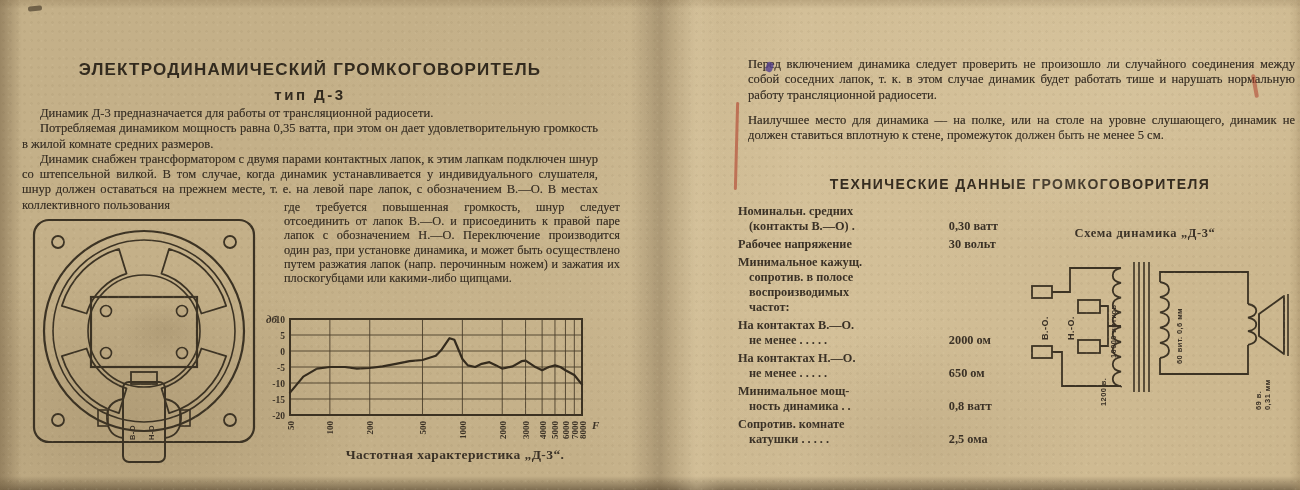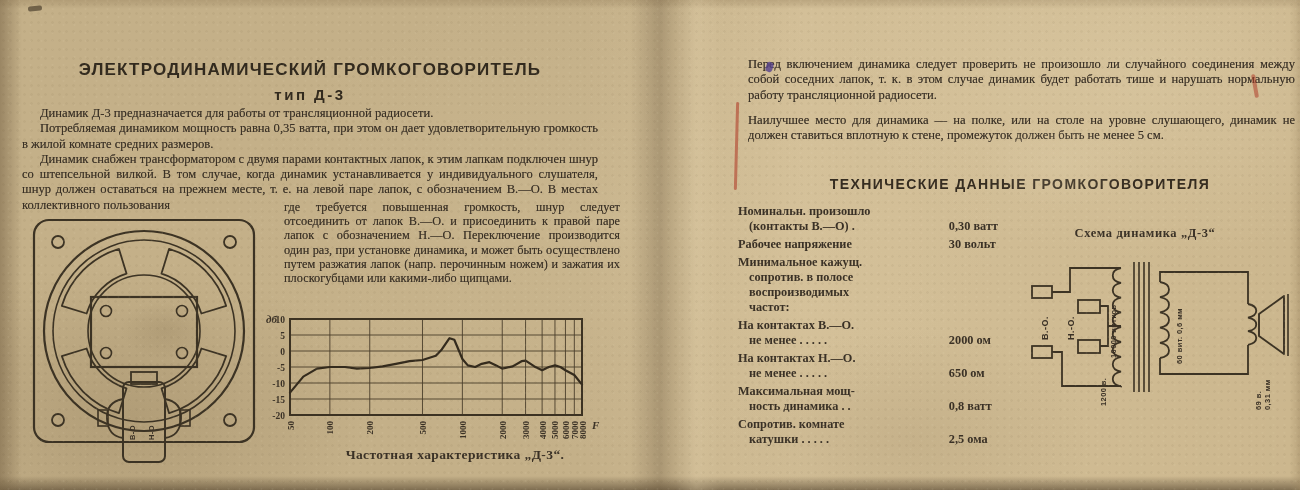--- a/index.html
+++ b/index.html
@@ -164,21 +164,21 @@
   <div class="abs" style="left:650px;top:0;width:650px;height:446px;">
 
     <div class="abs body-text just" style="left:98px;top:57px;width:547px;">Перед включением динамика следует проверить не произошло ли случайного соединения между собой соседних лапок, т. к. в этом случае динамик будет работать тише и нарушать нормальную работу трансляционной радиосети.</div>
     <div class="abs body-text just" style="left:98px;top:113px;width:547px;">Наилучшее место для динамика — на полке, или на столе на уровне слушающего, динамик не должен ставиться вплотную к стене, промежуток должен быть не менее 5 см.</div>
 
     <div class="abs sec-title" style="left:150px;top:176px;width:440px;">ТЕХНИЧЕСКИЕ ДАННЫЕ ГРОМКОГОВОРИТЕЛЯ</div>
 
     <div class="abs specs" style="left:88px;top:204px;">
         <div class="spec-row">
           <div class="spec-label">
-            <div>Номинальн. произошло</div>
+            <div>Номинальн. средних</div>
             <div>(контакты В.—О) .</div>
           </div>
           <div class="spec-value">0,30 ватт</div>
         </div>
         <div class="spec-row">
           <div class="spec-label">
             <div>Рабочее напряжение</div>
           </div>
           <div class="spec-value">30 вольт</div>
         </div>
@@ -200,21 +200,21 @@
         </div>
         <div class="spec-row">
           <div class="spec-label">
             <div>На контактах Н.—О.</div>
             <div>не менее . . . . .</div>
           </div>
           <div class="spec-value">650 ом</div>
         </div>
         <div class="spec-row">
           <div class="spec-label">
-            <div>Максимальная мощ-</div>
+            <div>Минимальное мощ-</div>
             <div>ность динамика . .</div>
           </div>
           <div class="spec-value">0,8 ватт</div>
         </div>
         <div class="spec-row">
           <div class="spec-label">
             <div>Сопротив. комнате</div>
             <div>катушки . . . . .</div>
           </div>
           <div class="spec-value">2,5 ома</div>

